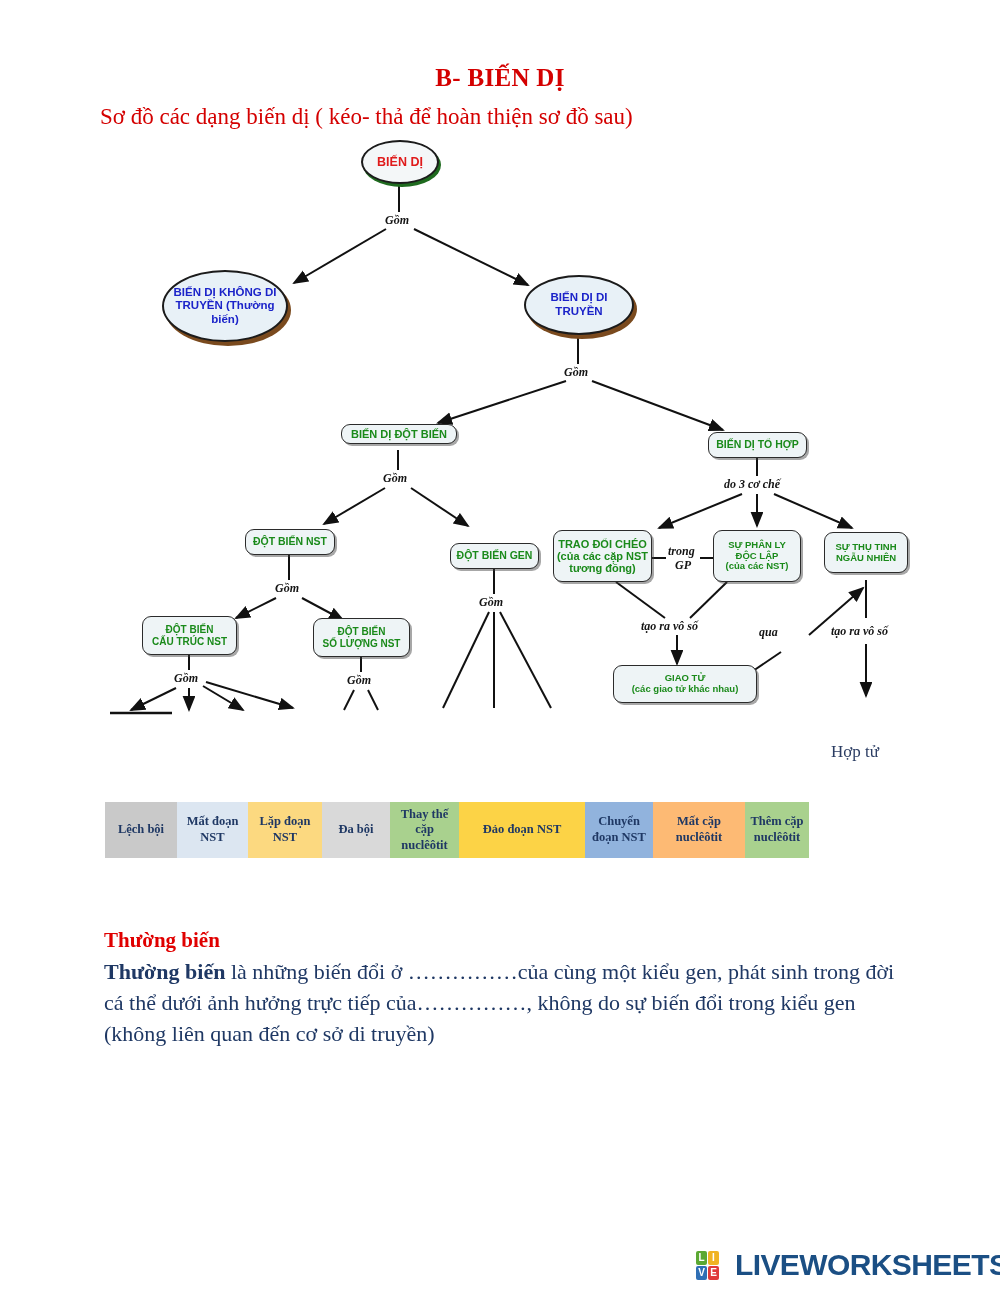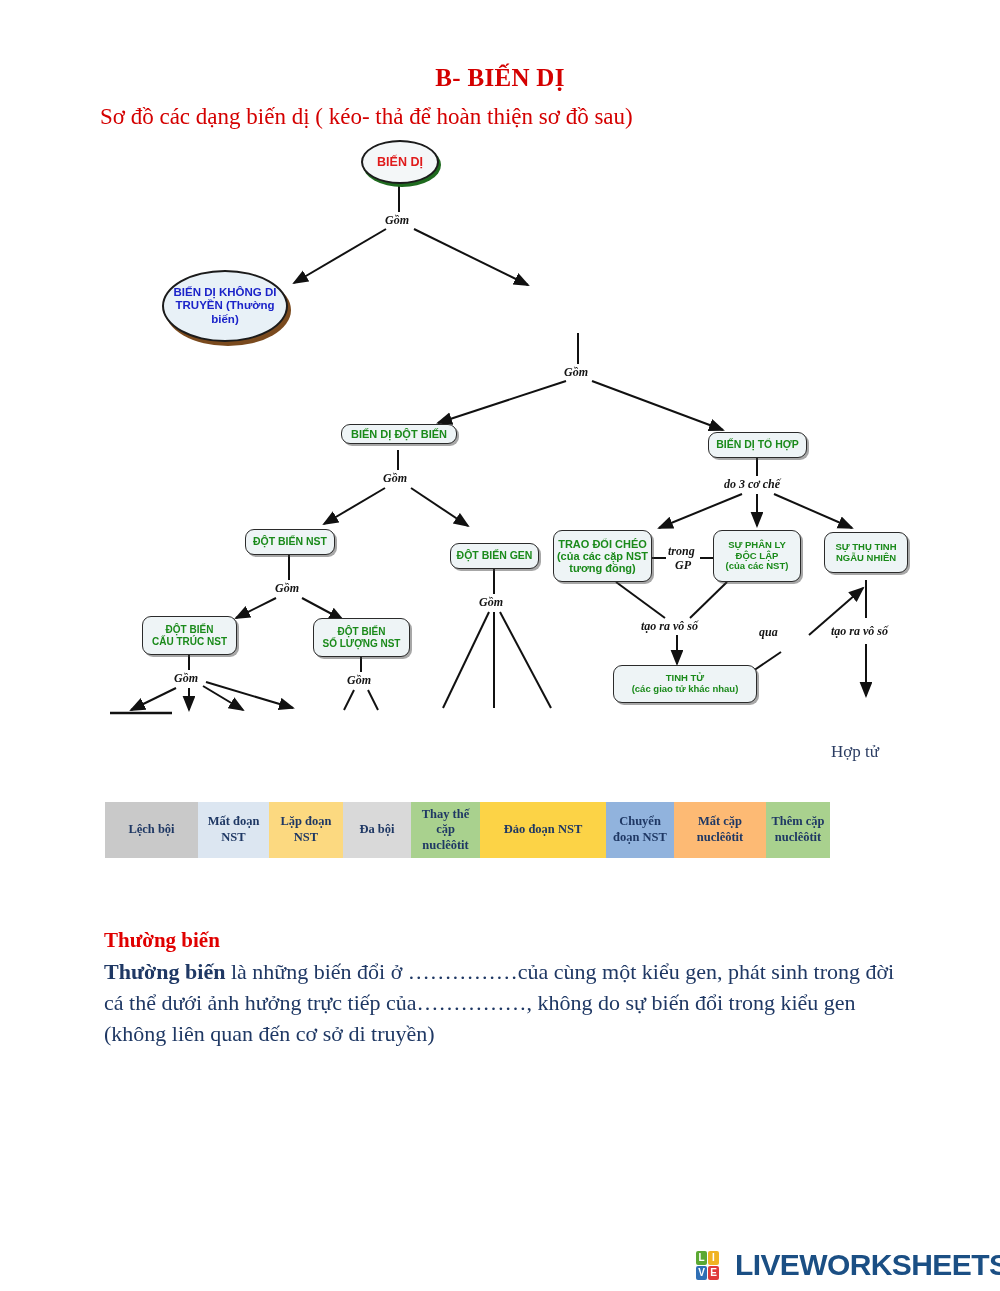--- a/index.html
+++ b/index.html
@@ -186,20 +186,26 @@
     </div>
 
     <div class="ellipse ell-blue" style="left:162px;top:140px;width:126px;height:72px;font-size:11.5px;">
       <div>
         <span class="ln">BIẾN DỊ KHÔNG</span>
         <span class="ln">DI TRUYỀN</span>
         <span class="ln">(Thường biến)</span>
       </div>
     </div>
 
+    <div class="ellipse ell-blue" style="left:524px;top:145px;width:110px;height:60px;font-size:11.5px;">
+      <div>
+        <span class="ln">BIẾN DỊ</span>
+        <span class="ln">DI TRUYỀN</span>
+      </div>
+    </div>
 
     <div class="node" style="left:341px;top:294px;width:116px;height:20px;font-size:11px;">
       <span>BIẾN DỊ ĐỘT BIẾN</span>
     </div>
 
     <div class="node" style="left:708px;top:302px;width:99px;height:26px;font-size:10.5px;">
       <span>BIẾN DỊ TỔ HỢP</span>
     </div>
 
     <div class="node" style="left:245px;top:399px;width:90px;height:26px;font-size:10.5px;">
@@ -242,21 +248,21 @@
 
     <div class="node" style="left:824px;top:402px;width:84px;height:41px;font-size:9.5px;">
       <div>
         <span class="ln">SỰ THỤ TINH</span>
         <span class="ln">NGẪU NHIÊN</span>
       </div>
     </div>
 
     <div class="node" style="left:613px;top:535px;width:144px;height:38px;font-size:9.5px;">
       <div>
-        <span class="ln">TINH TỬ</span>
+        <span class="ln">GIAO TỬ</span>
         <span class="ln">(các giao tử khác nhau)</span>
       </div>
     </div>
 
     <div class="edge-label" style="left:383px;top:83px;">Gồm</div>
     <div class="edge-label" style="left:562px;top:235px;">Gồm</div>
     <div class="edge-label" style="left:381px;top:341px;">Gồm</div>
     <div class="edge-label" style="left:273px;top:451px;">Gồm</div>
     <div class="edge-label" style="left:172px;top:541px;">Gồm</div>
     <div class="edge-label" style="left:345px;top:543px;">Gồm</div>
@@ -265,21 +271,21 @@
     <div class="edge-label" style="left:666px;top:414px;text-align:center;">trong</div>
     <div class="edge-label" style="left:673px;top:428px;text-align:center;">GP</div>
     <div class="edge-label" style="left:639px;top:489px;">tạo ra vô số</div>
     <div class="edge-label" style="left:829px;top:494px;">tạo ra vô số</div>
     <div class="edge-label" style="left:757px;top:495px;">qua</div>
 
     <div class="plain-label" style="left:831px;top:572px;margin-top:40px;">Hợp tử</div>
   </div>
 
   <div class="wordbank">
-      <div class="wb-cell" style="background: rgb(201, 201, 201); width: 93px;">Lệch bội</div>
+      <div class="wb-cell" style="background: rgb(201, 201, 201); width: 72px;">Lệch bội</div>
       <div class="wb-cell" style="background: rgb(220, 230, 241); width: 71px; font-family: Liberation Serif, serif;">Mất đoạn NST</div>
       <div class="wb-cell" style="background: rgb(252, 217, 128); width: 74px;">Lặp đoạn NST</div>
       <div class="wb-cell" style="background: rgb(217, 217, 217); width: 68px;">Đa bội</div>
       <div class="wb-cell" style="background: rgb(169, 209, 142); width: 69px;">Thay thế cặp nuclêôtit</div>
       <div class="wb-cell" style="background: rgb(252, 211, 70); width: 126px;">Đảo đoạn NST</div>
       <div class="wb-cell" style="background: rgb(145, 179, 221); width: 68px;">Chuyển đoạn NST</div>
       <div class="wb-cell" style="background: #fdba74; width: 92px;">Mất cặp nuclêôtit</div>
       <div class="wb-cell" style="background: rgb(169, 209, 142); width: 64px;">Thêm cặp nuclêôtit</div>
     </div>
 

